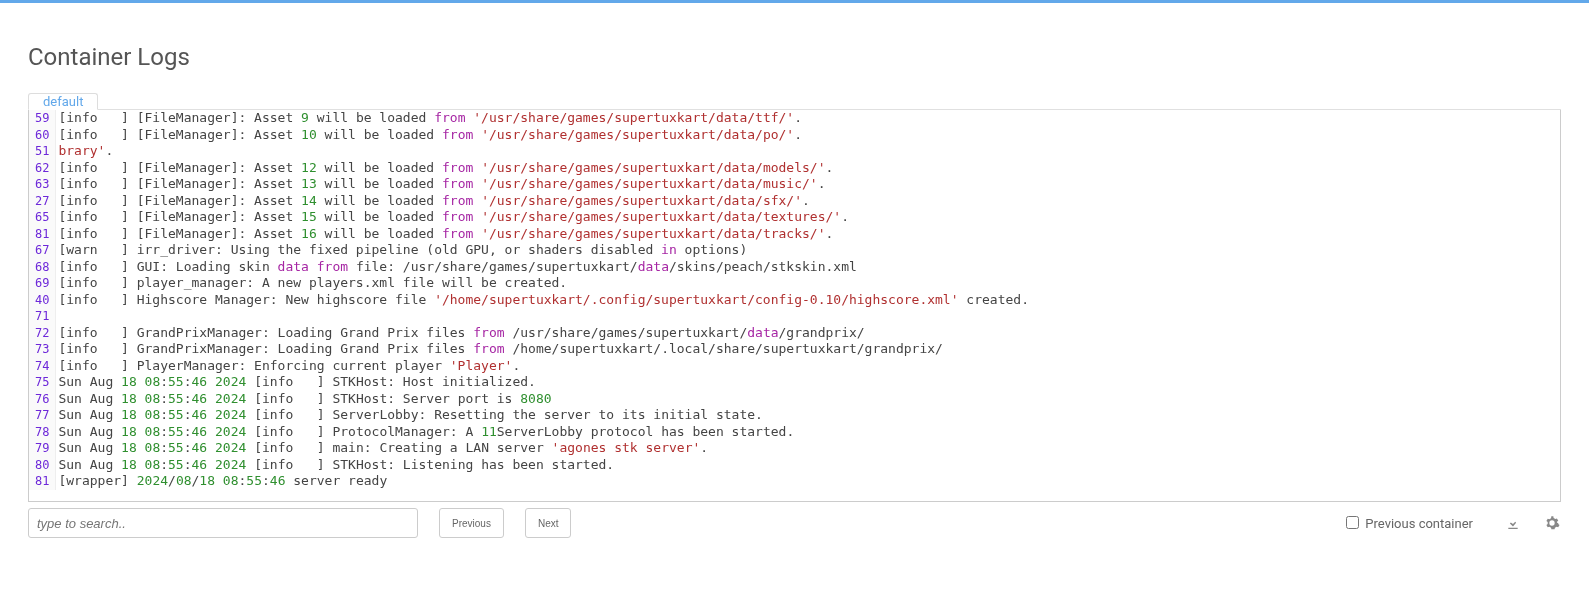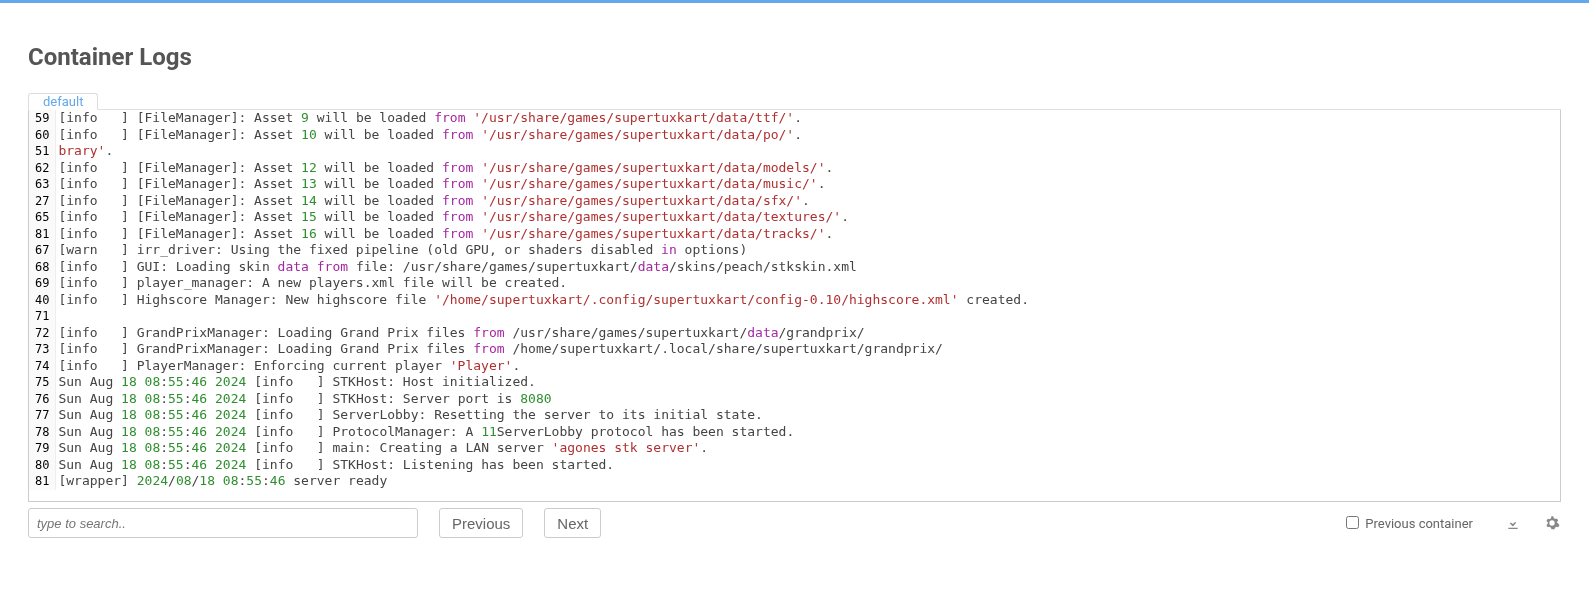--- a/index.html
+++ b/index.html
@@ -1,35 +1,35 @@
 <!DOCTYPE html>
 <html><head>
 <meta charset="utf-8">
 <style>
 * { box-sizing: border-box; margin: 0; padding: 0; }
 body { font-family: -apple-system, BlinkMacSystemFont, "Segoe UI", Roboto, sans-serif; background: #fff; color: #444; }
 .top-bar { height: 3px; background: #62a8ea; }
 .container { padding: 40px 28px 18px; }
-.page-title { font-size: 24px; font-weight: 700; color: #555; margin-bottom: 22px; }
+.page-title { font-size: 24px; font-weight: 400; color: #555; margin-bottom: 22px; }
 .tabs { display: flex; border-bottom: 1px solid #e0e0e0; position: relative; z-index: 1; }
 .tab { padding: 0 14px; border: 1px solid #ddd; border-bottom: 1px solid #fff; background: #fff; color: #62a8ea; font-size: 13px; border-radius: 3px 3px 0 0; margin-bottom: -1px; cursor: pointer; }
 .log-viewer { border: 1px solid #ccc; border-top: none; height: 392px; overflow: auto; position: relative; font-family: "Menlo", "Consolas", monospace; font-size: 13px; line-height: 16.5px; background: #fff; }
 .log-content { display: flex; }
-.gutter { background: #fafafa; border-right: 1px solid #eee; color: #000000; text-align: right; padding: 0 6px; user-select: none; flex-shrink: 0; }
+.gutter { background: #fafafa; border-right: 1px solid #eee; color: #6d28d9; text-align: right; padding: 0 6px; user-select: none; flex-shrink: 0; }
 .gutter .ln { height: 16.5px; font-size: 12px; }
 .lines { flex: 1; padding-left: 2px; white-space: pre; }
 .lines .line { height: 16.5px; }
 .c-default { color: #444; }
 .c-num { color: #2f8f2f; }
 .c-kw { color: #a626a4; }
 .c-str { color: #b03030; }
 .c-fn { color: #a626a4; }
 .footer-bar { display: flex; align-items: center; margin-top: 6px; gap: 15px; }
 .search-input { width: 390px; height: 30px; border: 1px solid #ccc; padding: 4px 8px; font-size: 13px; font-style: italic; color: #999; border-radius: 3px; }
-.btn { height: 30px; border: 1px solid #ccc; background: #fff; padding: 0 12px; font-size: 15px; color: #666; cursor: pointer; margin-left: 6px; border-radius: 3px; }
+.btn { height: 30px; border: 1px solid #ccc; background: #fff; padding: 0 12px; font-size: 10px; color: #666; cursor: pointer; margin-left: 6px; border-radius: 3px; }
 .spacer { flex: 1; }
 .prev-container { display: flex; align-items: flex-start; gap: 6px; font-size: 13px; color: #666; margin-right: 10px; }
 .prev-container input { cursor: pointer; }
 .icon-btn { width: 18px; height: 18px; display: inline-flex; align-items: center; justify-content: center; color: #888; cursor: pointer; margin-left: 6px; }
 .icon-btn svg { width: 16px; height: 16px; fill: currentColor; }
 </style>
 </head>
 <body>
 
 <div class="top-bar"></div>

